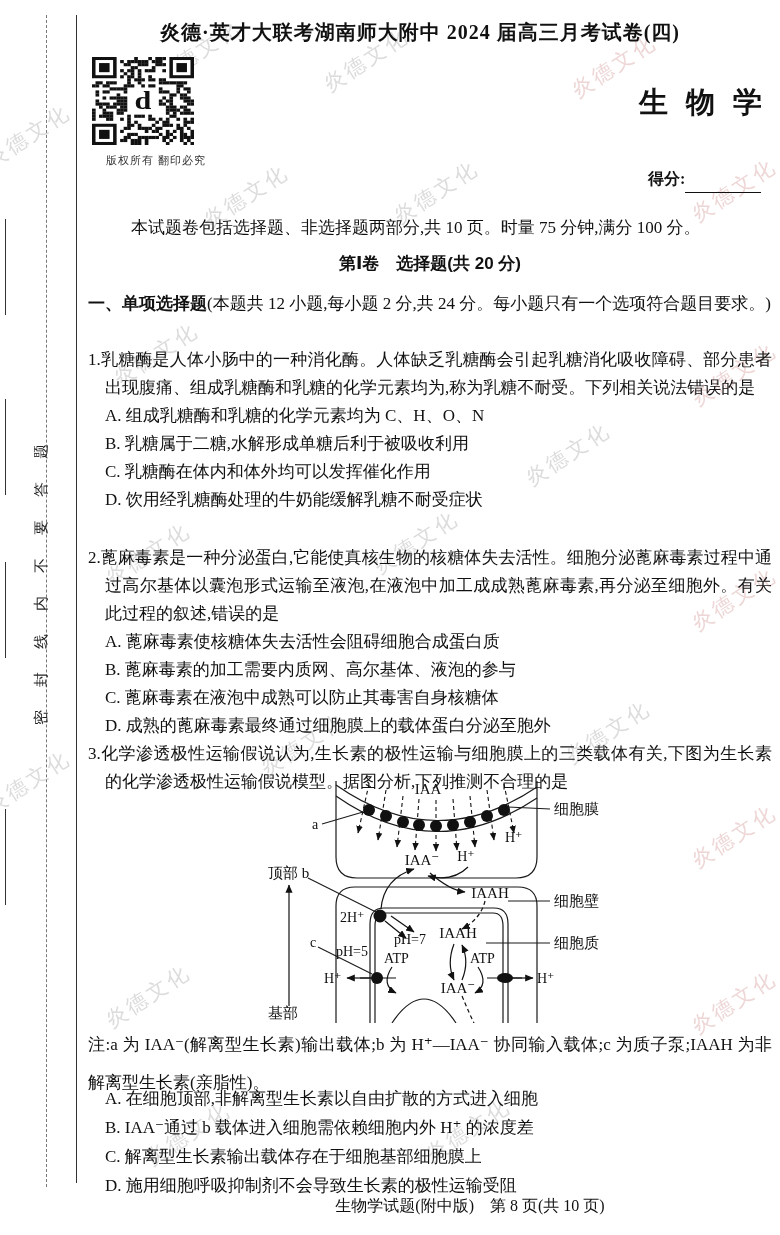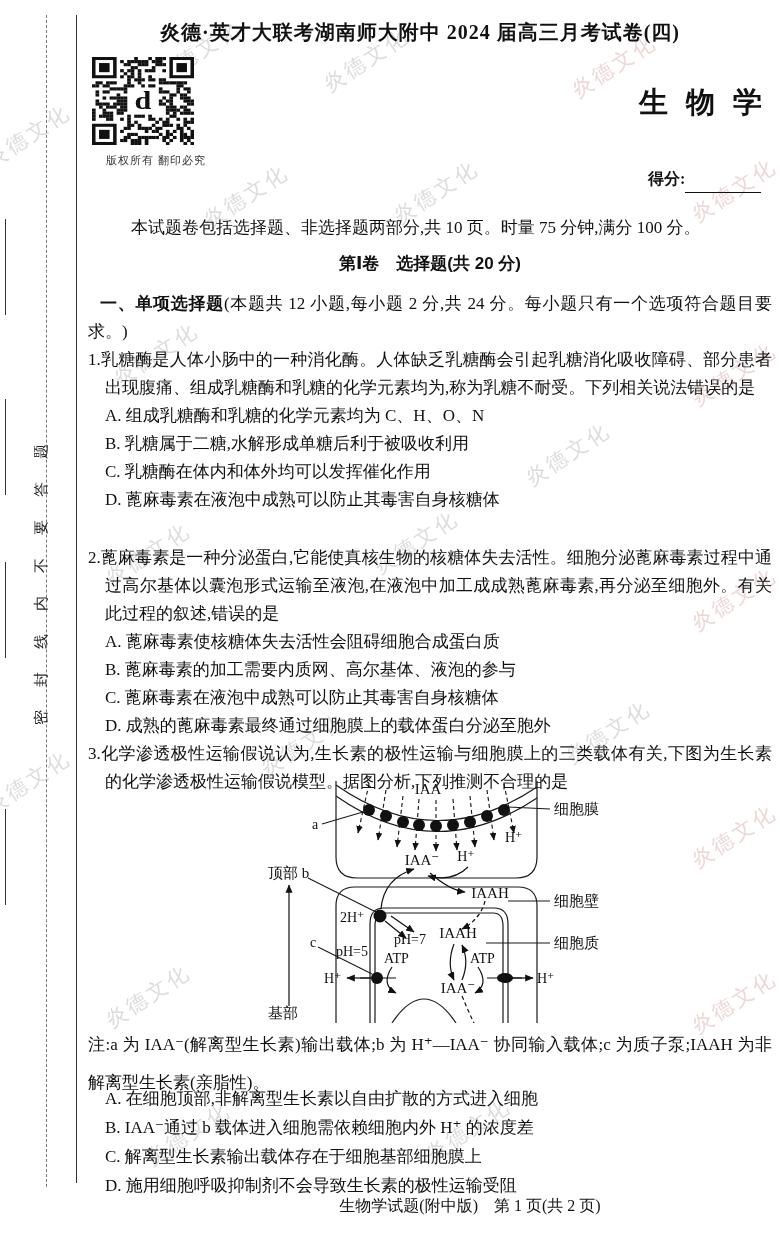--- a/index.html
+++ b/index.html
@@ -34,21 +34,21 @@
   .score{left:648px;top:165px;font-weight:bold;font-size:16px;
     font-family:Liberation Serif, serif;}
   .score .blank{display:inline-block;width:76px;border-bottom:1.5px solid #111;height:18px;vertical-align:bottom;}
   
   .notice{left:119px;top:202px;width:648px;}
   .part-title{top:250px;left:80px;right:0;text-align:center;font-weight:bold;font-size:17px;
     font-family:"Liberation Sans","DejaVu Sans",sans-serif;}
   
   .content-block{left:88px;width:684px;}
   .content-block p{margin:0;text-align:justify;}
-  .sec-head{font-weight:bold;font-family:"Liberation Sans","DejaVu Sans",sans-serif;margin-left:12px;}
+  .sec-head{font-weight:bold;font-family:"Liberation Sans","DejaVu Sans",sans-serif;}
   .stem{padding-left:17px;text-indent:-17px;}
   .option{padding-left:17px;}
   .note-block p{padding-left:0;}
   .footer{top:1192px;left:160px;right:0;text-align:center;font-size:16px;}
   
   .sideline-dashed{left:46px;top:15px;height:1172px;border-left:1px dashed #777;z-index:1;}
   .sideline-solid{left:76px;top:15px;height:1168px;border-left:1.2px solid #333;z-index:1;}
   .side-field{
     position:absolute;left:6px;width:172px;height:26px;z-index:2;
     transform:rotate(-90deg);transform-origin:left bottom;
@@ -419,21 +419,21 @@
 
 <div class="layer content-block" style="top:290px;">
   <p><span class="sec-head">一、单项选择题</span><span>(本题共 12 小题,每小题 2 分,共 24 分。每小题只有一个选项符合题目要求。)</span></p>
 </div>
 
 <div class="layer content-block" style="top:346px;">
   <p class="stem"><span>1.</span><span>乳糖酶是人体小肠中的一种消化酶。人体缺乏乳糖酶会引起乳糖消化吸收障碍、部分患者出现腹痛、组成乳糖酶和乳糖的化学元素均为,称为乳糖不耐受。下列相关说法错误的是</span></p>
   <p class="option">A. 组成乳糖酶和乳糖的化学元素均为 C、H、O、N</p>
   <p class="option">B. 乳糖属于二糖,水解形成单糖后利于被吸收利用</p>
   <p class="option">C. 乳糖酶在体内和体外均可以发挥催化作用</p>
-  <p class="option">D. 蓖麻毒素在液泡中成熟可以防止其毒害自身核糖体</p>
+  <p class="option">D. 饮用经乳糖酶处理的牛奶能缓解乳糖不耐受症状</p>
 </div>
 
 <div class="layer content-block" style="top:544px;">
   <p class="stem"><span>2.</span><span>蓖麻毒素是一种分泌蛋白,它能使真核生物的核糖体失去活性。细胞分泌蓖麻毒素过程中通过高尔基体以囊泡形式运输至液泡,在液泡中加工成成熟蓖麻毒素,再分泌至细胞外。有关此过程的叙述,错误的是</span></p>
   <p class="option">A. 蓖麻毒素使核糖体失去活性会阻碍细胞合成蛋白质</p>
   <p class="option">B. 蓖麻毒素的加工需要内质网、高尔基体、液泡的参与</p>
   <p class="option">C. 蓖麻毒素在液泡中成熟可以防止其毒害自身核糖体</p>
   <p class="option">D. 成熟的蓖麻毒素最终通过细胞膜上的载体蛋白分泌至胞外</p>
 </div>
 
@@ -548,13 +548,13 @@
   <p>注:a 为 IAA⁻(解离型生长素)输出载体;b 为 H⁺—IAA⁻ 协同输入载体;c 为质子泵;IAAH 为非解离型生长素(亲脂性)。</p>
 </div>
 
 <div class="layer content-block" style="top:1084px;line-height:29px;">
   <p class="option">A. 在细胞顶部,非解离型生长素以自由扩散的方式进入细胞</p>
   <p class="option">B. IAA⁻通过 b 载体进入细胞需依赖细胞内外 H⁺ 的浓度差</p>
   <p class="option">C. 解离型生长素输出载体存在于细胞基部细胞膜上</p>
   <p class="option">D. 施用细胞呼吸抑制剂不会导致生长素的极性运输受阻</p>
 </div>
 
-<div class="layer footer">生物学试题(附中版)　第 1 页(共 2 页)</div>
+<div class="layer footer">生物学试题(附中版)　第 8 页(共 10 页)</div>
 
 </body></html>

